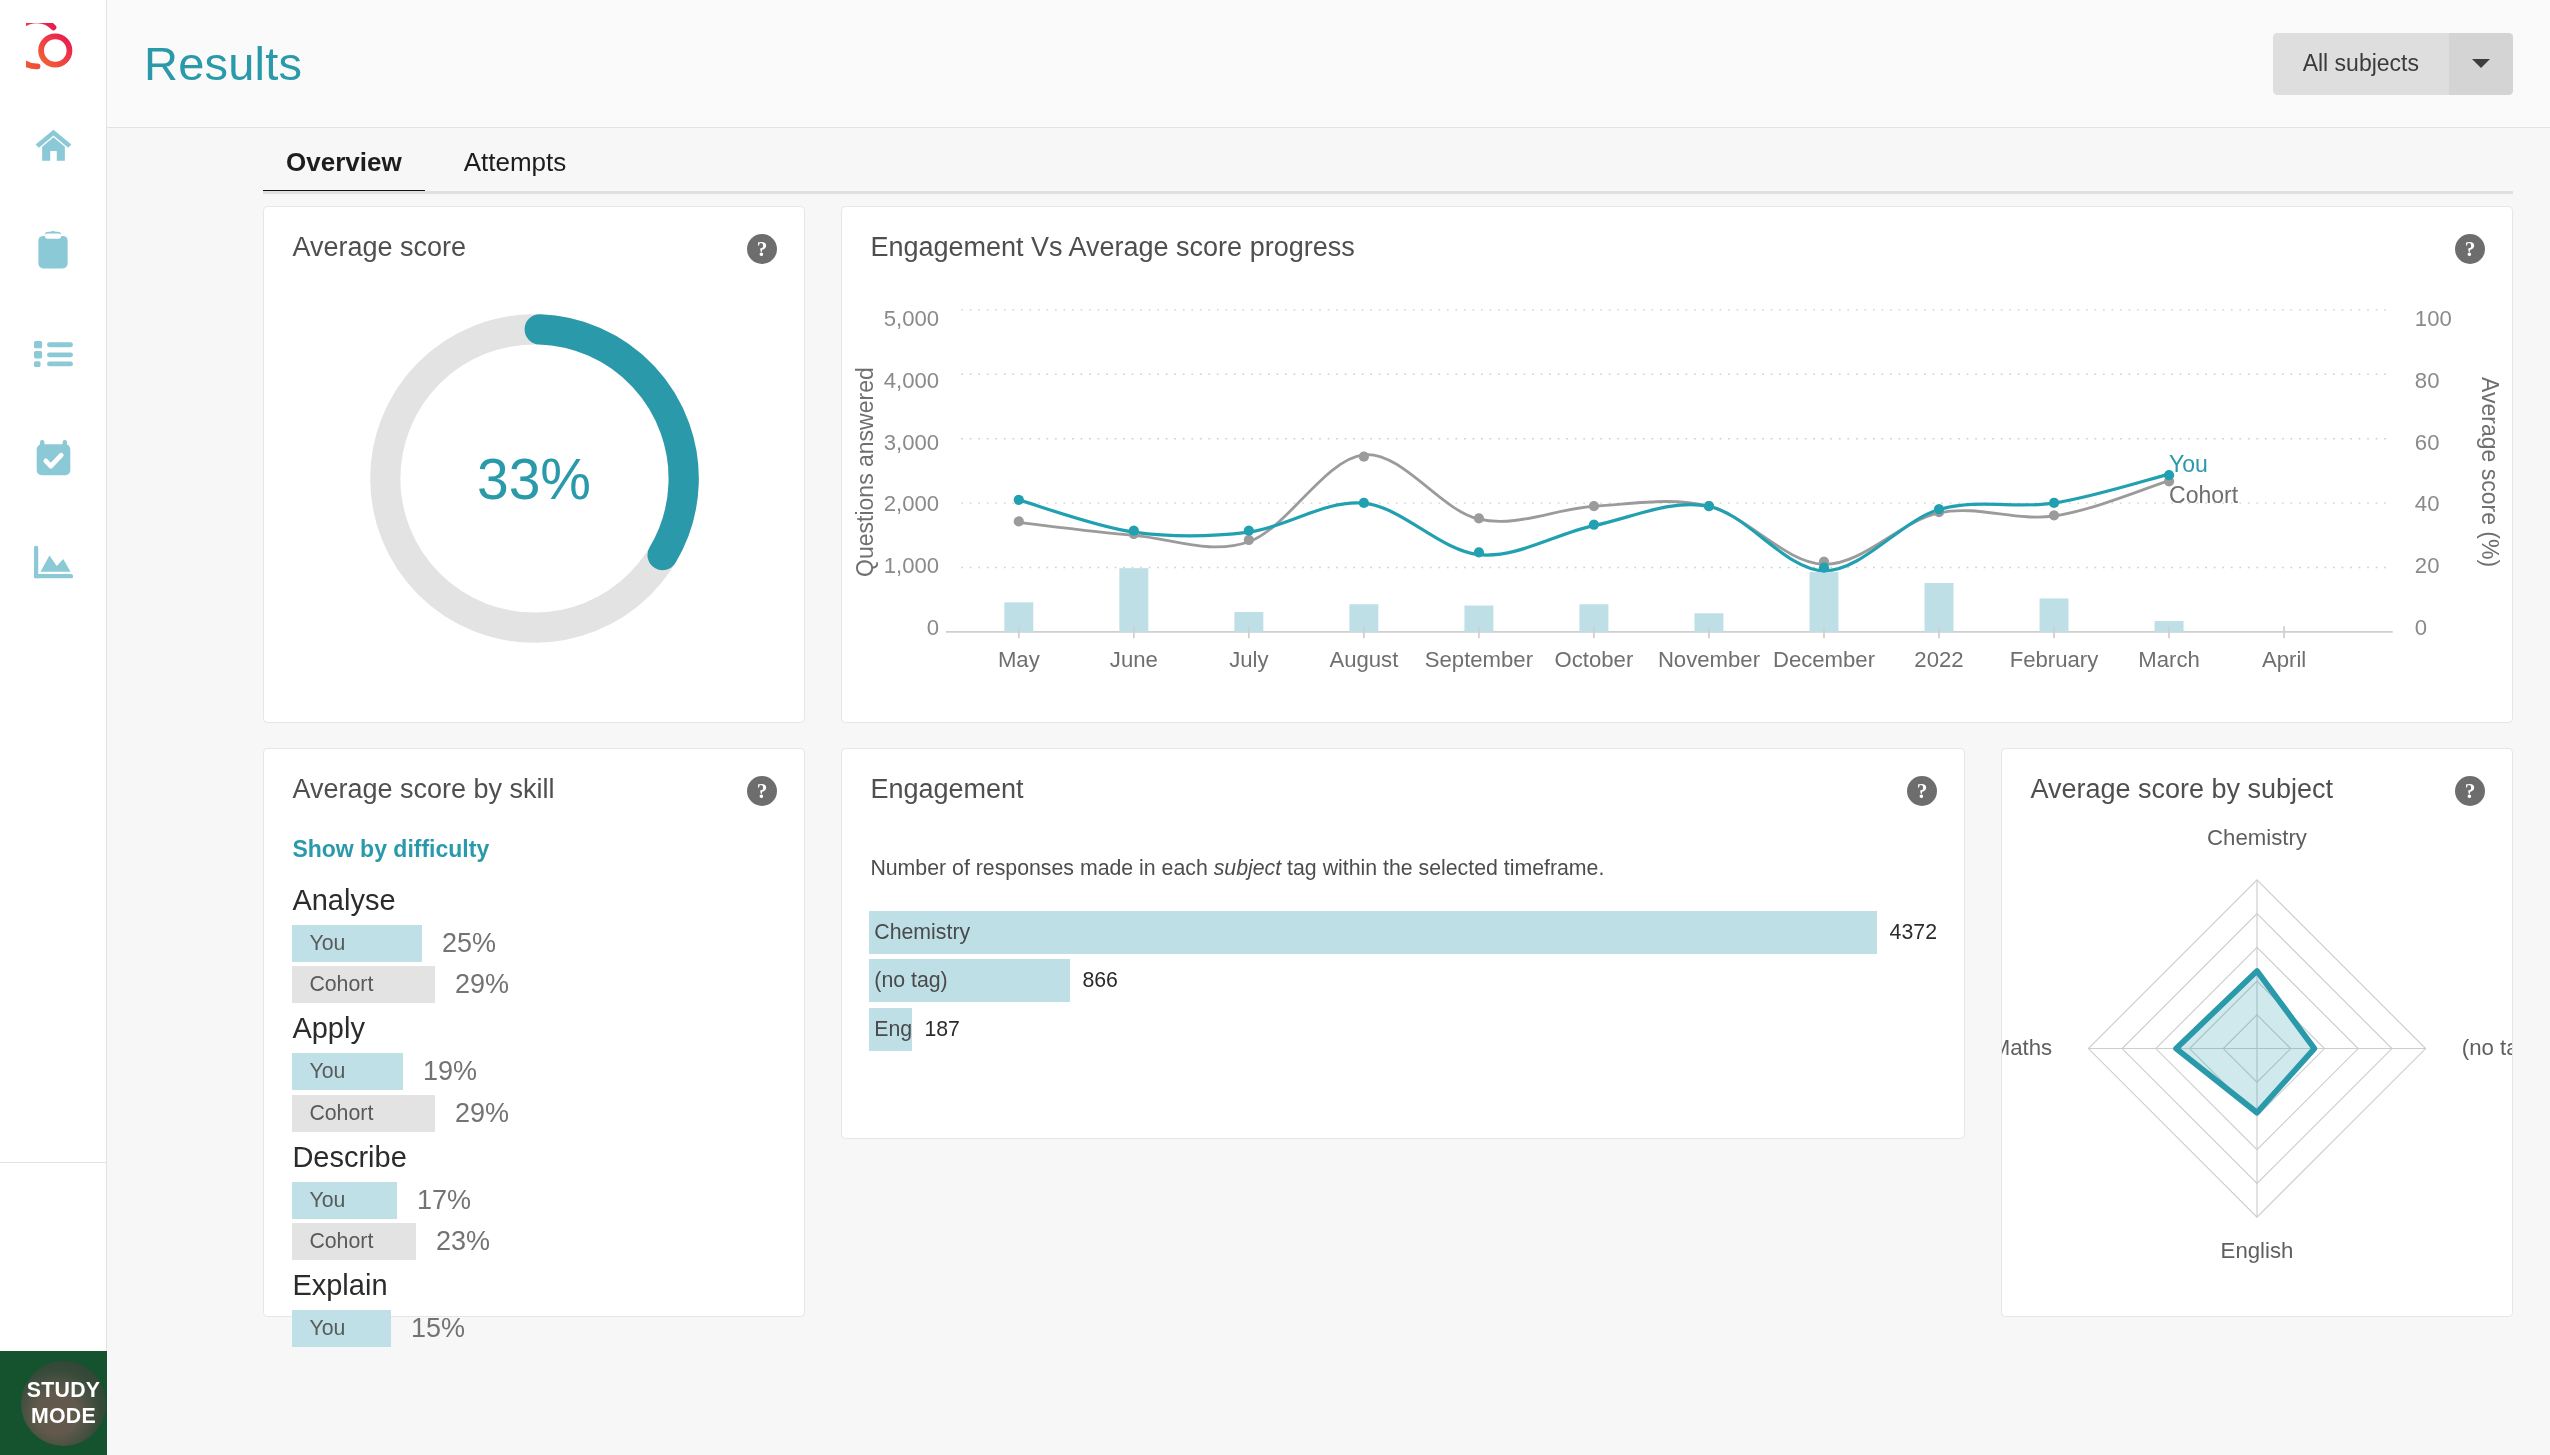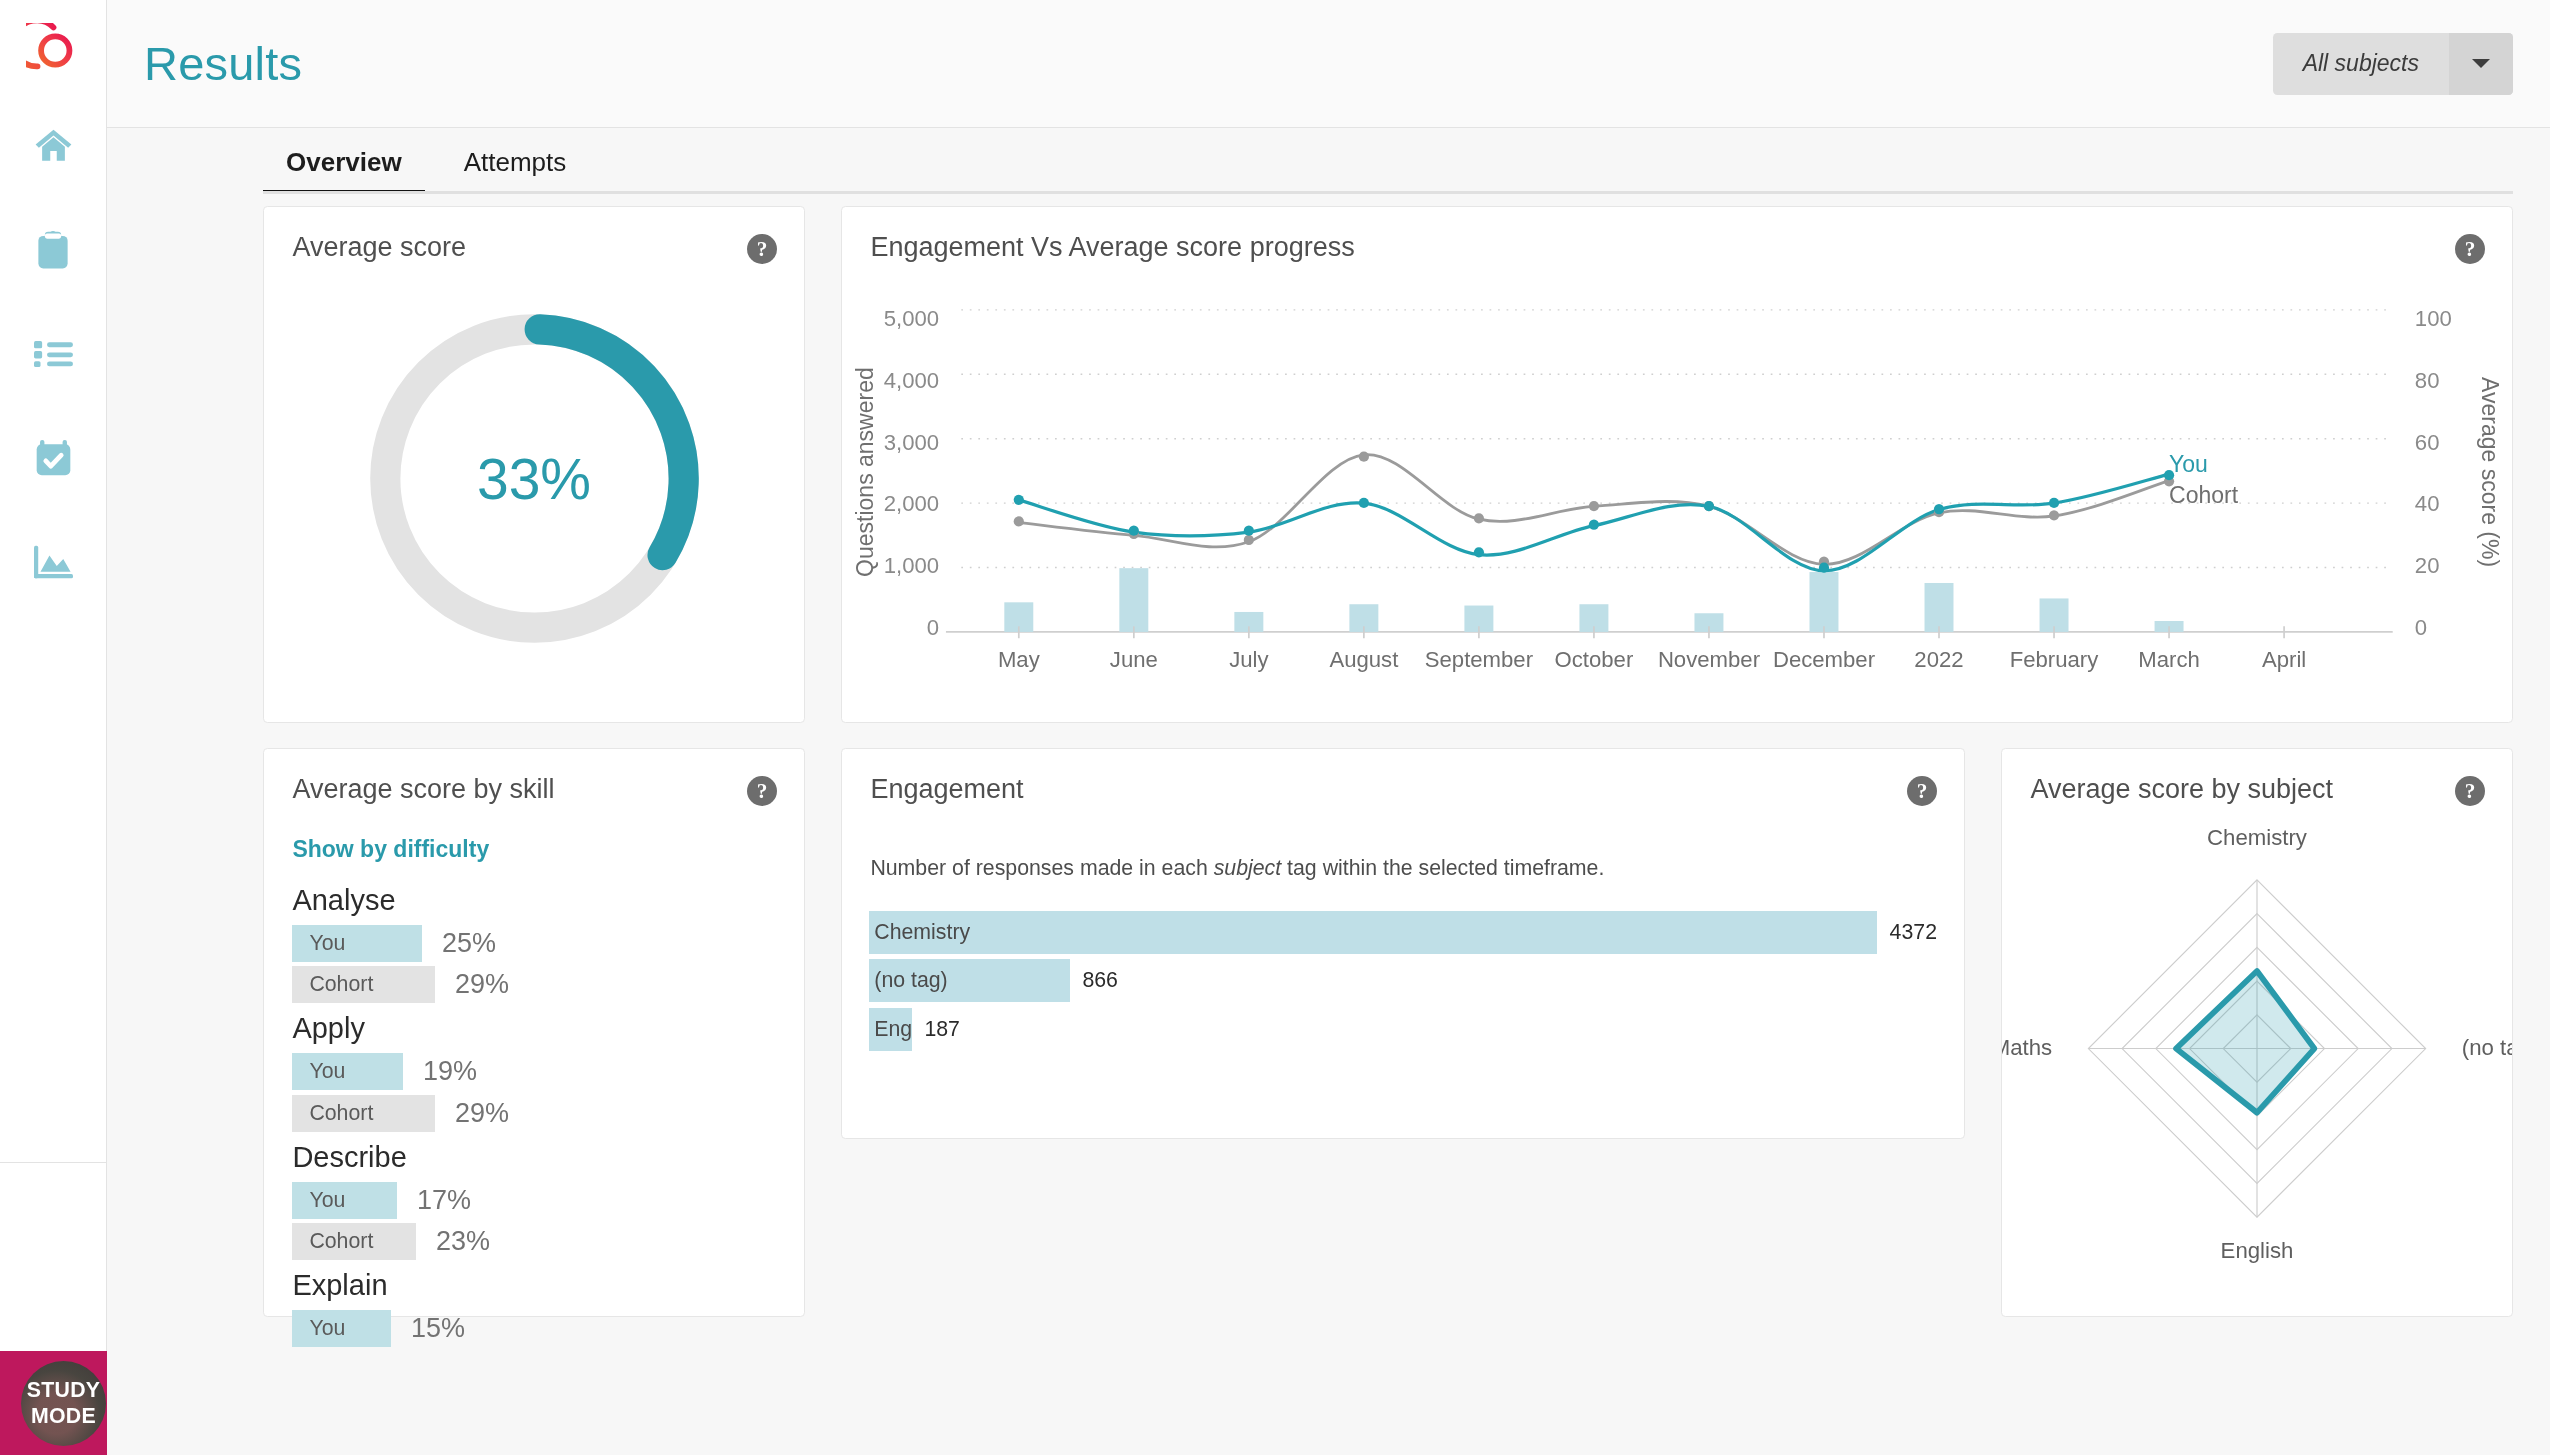--- a/index.html
+++ b/index.html
@@ -20,42 +20,42 @@
     position: relative;
     flex: 0 0 107px;
   }
   .logo { margin-top: 19.5px; width: 62px; height: 62px; display: flex; align-items: center; justify-content: center; }
   .nav { margin-top: 36px; display: flex; flex-direction: column; align-items: center; gap: 47px; }
   .nav-item { width: 57px; height: 57px; display: flex; align-items: center; justify-content: center; cursor: pointer; }
   .nav-item svg { display: block; }
   .sidebar-sep { position: absolute; left: 0; top: 1162px; width: 107px; height: 0.9px; background: #e3e3e3; }
   .study-mode {
     position: absolute; left: 0; bottom: 0; width: 107px; height: 105px;
-    background: #be185d; color: #ffffff;
+    background: #14532d; color: #ffffff;
     display: flex; flex-direction: column; align-items: center; justify-content: center;
     font-weight: bold; font-size: 21.3px; line-height: 1.22; letter-spacing: 0.3px;
     cursor: pointer; overflow: hidden; padding-left: 20px;
   }
   .study-mode .avatar-bg {
     position: absolute; width: 85px; height: 85px; border-radius: 50%;
     background: radial-gradient(circle at 42% 62%, #6b5a50 0 28%, #3b4a3c 60%, #2f3b33 100%);
     opacity: .9;
   }
   .study-mode span { position: relative; z-index: 2; }
 
   
   .main { flex: 1 1 auto; height: 1456px; display: flex; flex-direction: column; background: #f7f7f7; min-width: 0; }
 
   .topbar {
     height: 128px; background: #fafafa; border-bottom: 0.9px solid #e3e3e3;
     display: flex; align-items: center; justify-content: space-between;
     padding: 0 37px 0 37px; flex: 0 0 128px;
   }
   .page-title { color: #2a9aab; font-size: 47px; font-weight: 400; letter-spacing: 0.2px; }
-  .topbar-right { display: flex; gap: 6px; font-style: italic; }
+  .topbar-right { display: flex; gap: 6px; }
   .dropdown {
     height: 62px; background: #dedede; border-radius: 4.4px;
     display: flex; align-items: stretch; cursor: pointer; overflow: hidden;
   }
   .dropdown .dd-label {
     display: flex; align-items: center; padding: 0 30px;
     font-size: 23px; color: #3b3b3b;
   }
   .dropdown .dd-caret {
     width: 64px; background: #d4d4d4; display: flex; align-items: center; justify-content: center;

